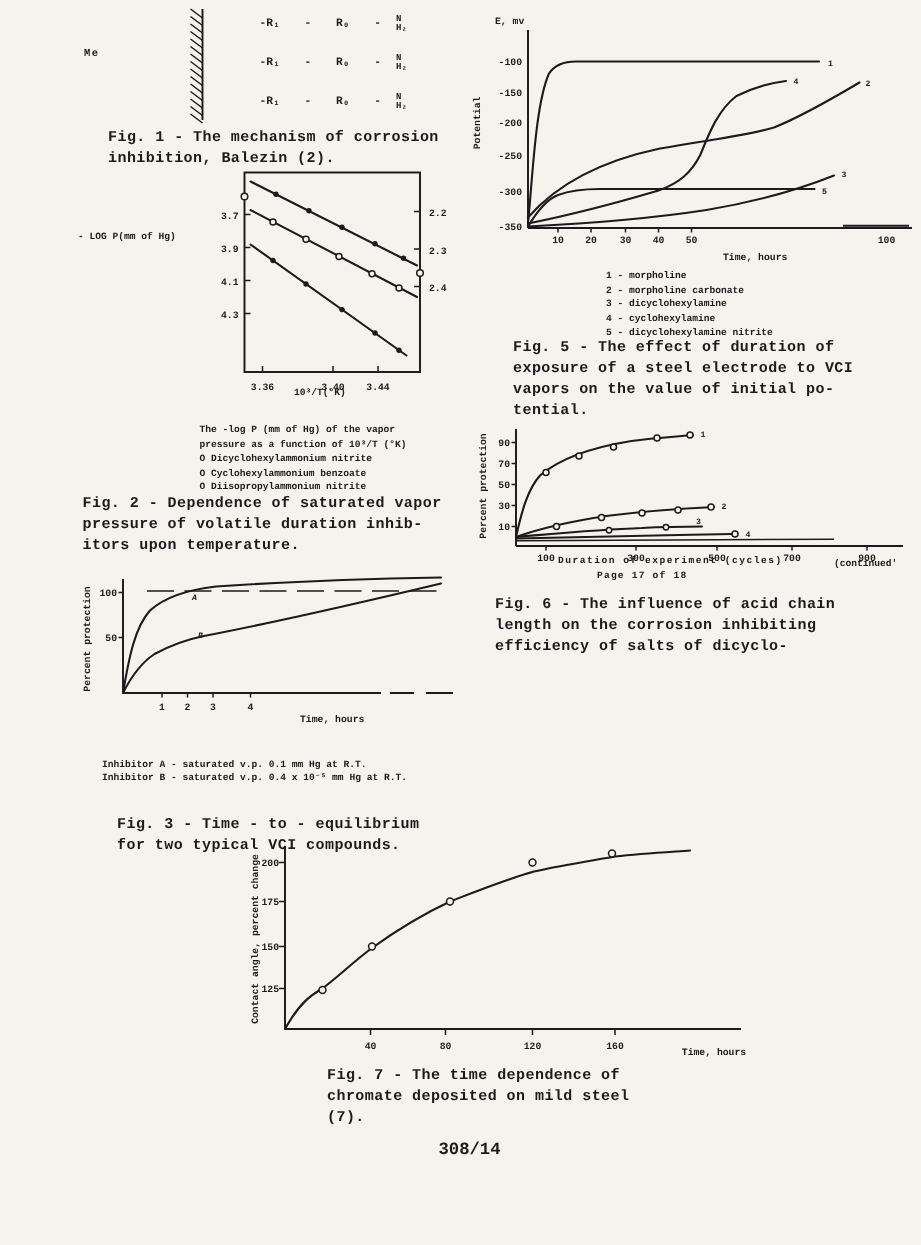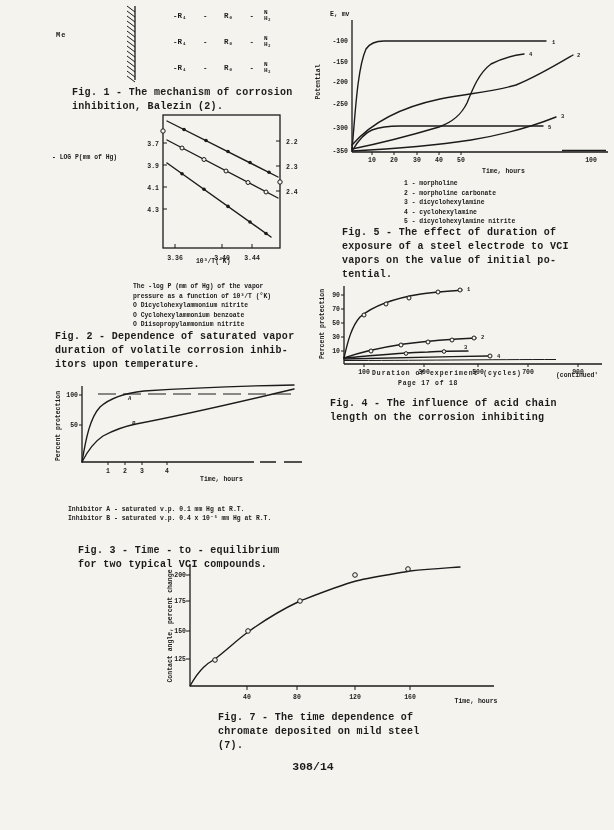--- a/index.html
+++ b/index.html
@@ -149,21 +149,21 @@
   <div class="abs tiny" style="left:133px;top:282px">
     <div>The -log P (mm of Hg)  of the vapor</div>
     <div>pressure as a function of 10³/T (°K)</div>
     <div>O Dicyclohexylammonium nitrite</div>
     <div>O Cyclohexylammonium benzoate</div>
     <div>O Diisopropylammonium nitrite</div>
   </div>
 
   <div class="abs caption" style="left:55px;top:330px">
     <div>Fig. 2 - Dependence of saturated vapor</div>
-    <div>duration of volatile corrosion inhib-</div>
+    <div>pressure of volatile duration inhib-</div>
     <div>itors upon temperature.</div>
   </div>
 
   <svg class="abs" style="left:316px;top:280px" width="298" height="100" viewBox="0 0 298 100">
     <text x="8" y="44" class="t6" text-anchor="middle" transform="rotate(-90 8 44)">Percent protection</text>
     <path class="axis" d="M28,6 V84 M28,84 H286"></path>
     <path class="thin" d="M28,15 h-3 M28,29 h-3 M28,43 h-3 M28,57 h-3 M28,71 h-3 M48,84 v3 M108,84 v3 M162,84 v3 M212,84 v3 M262,84 v3"></path>
     <text x="24" y="17" text-anchor="end" class="t6">90</text>
     <text x="24" y="31" text-anchor="end" class="t6">70</text>
     <text x="24" y="45" text-anchor="end" class="t6">50</text>
@@ -196,22 +196,23 @@
     <text x="165" y="59" class="t55">2</text>
     <text x="148" y="69" class="t55">3</text>
     <text x="181" y="78" class="t55">4</text>
   </svg>
 
   <div class="abs tiny" style="left:372px;top:369px;letter-spacing:1px">Duration of experiment (cycles)</div>
   <div class="abs tiny" style="left:556px;top:371px">(continued'</div>
   <div class="abs tiny" style="left:398px;top:379px;letter-spacing:.8px">Page 17 of 18</div>
 
   <div class="abs caption" style="left:330px;top:397px">
-    <div>Fig. 4 - The influence of acid chain</div>
+    <div>Fig. 6 - The influence of acid chain</div>
     <div>length on the corrosion inhibiting</div>
+    <div>efficiency of salts of dicyclo-</div>
   </div>
 
   <svg class="abs" style="left:48px;top:380px" width="262" height="106" viewBox="0 0 262 106">
     <text x="12" y="46" class="t6" text-anchor="middle" transform="rotate(-90 12 46)">Percent protection</text>
     <path class="axis" d="M34,6 V82 M34,82 H206"></path>
     <path class="axis" d="M212,82 H228 M236,82 H254"></path>
     <path class="thin" d="M34,15 h-3 M34,45 h-3 M60,82 v3 M77,82 v3 M94,82 v3 M119,82 v3"></path>
     <text x="30" y="17" text-anchor="end" class="t6">100</text>
     <text x="30" y="47" text-anchor="end" class="t6">50</text>
     <path class="thin" d="M50,14 H248" stroke-dasharray="18 7" stroke-width="1.4"></path>

